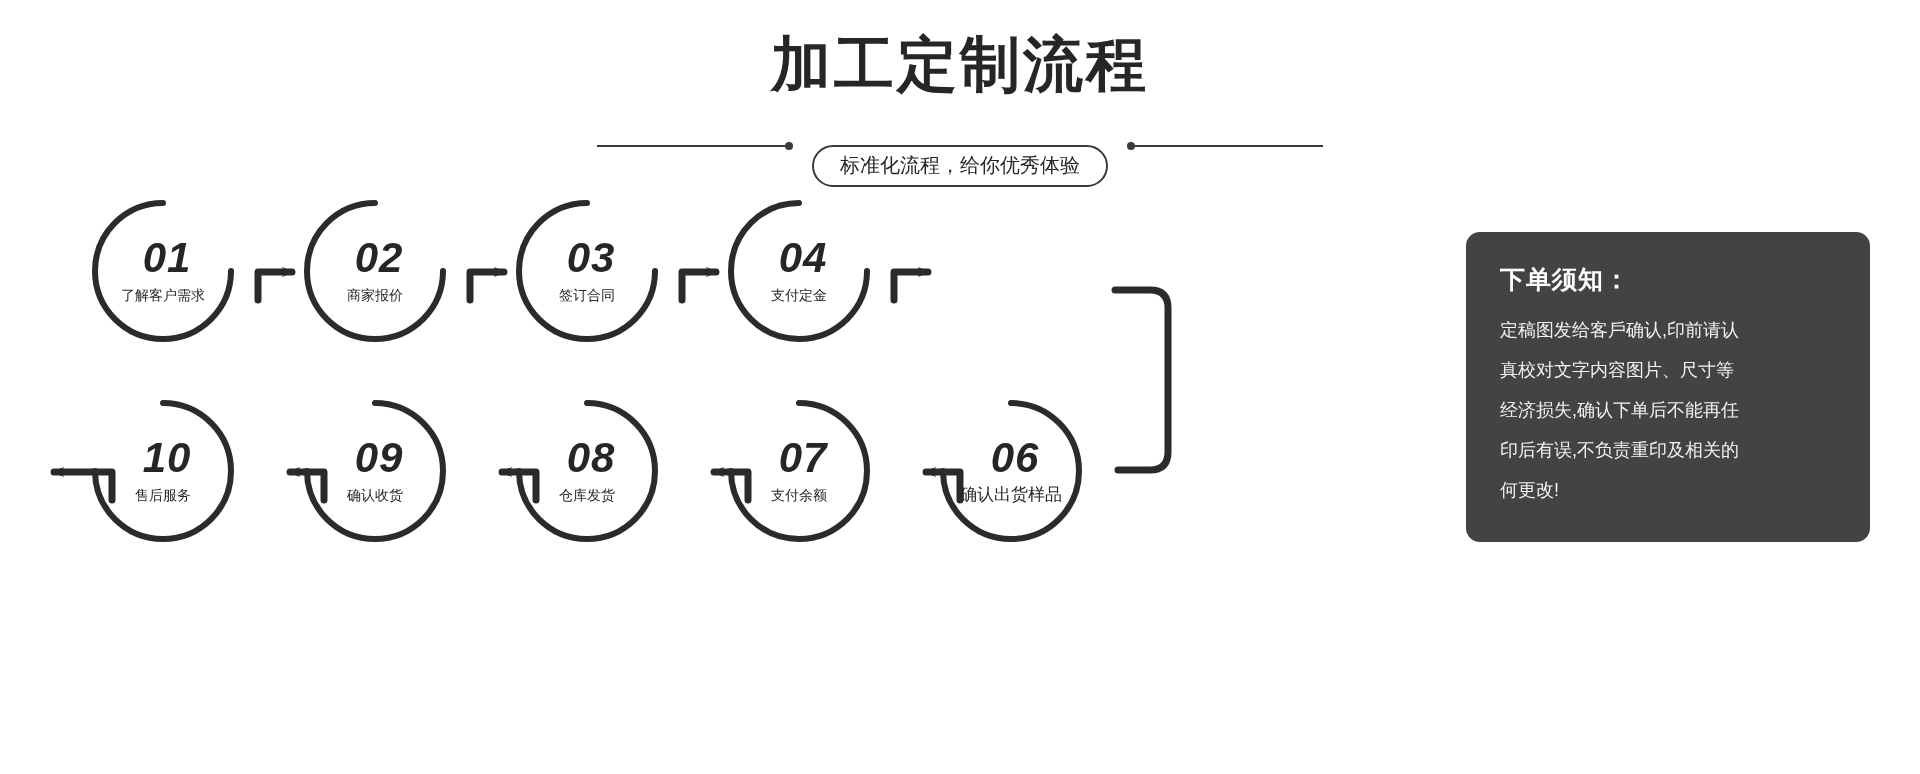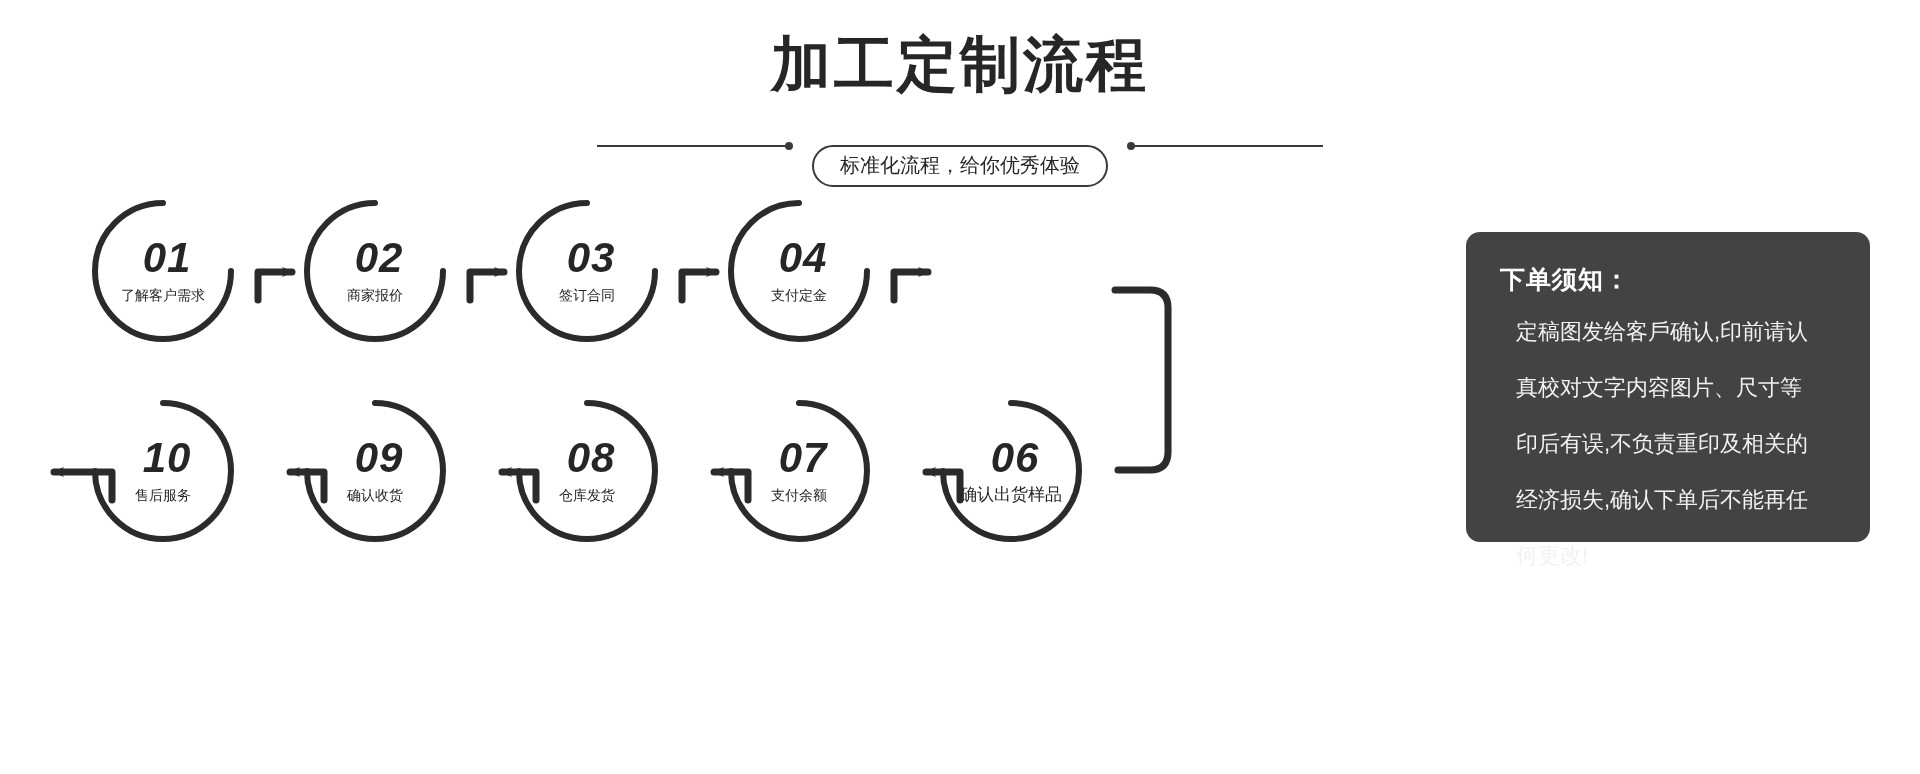--- a/index.html
+++ b/index.html
@@ -81,21 +81,21 @@
     position:absolute;left:1466px;top:232px;width:404px;height:310px;
     background:#434343;border-radius:14px;
     box-sizing:border-box;
     padding:30px 34px 24px 34px;
   }
   .notice-title{
     color:#ffffff;font-size:25px;font-weight:bold;line-height:34px;
     margin:0 0 14px 0;letter-spacing:1px;
   }
   .notice-body p{
-    color:#f2f2f2;font-size:22px;line-height:40px;margin:16px;
+    color:#f2f2f2;font-size:18px;line-height:40px;margin:0;
     white-space:nowrap;
   }
 </style>
 </head>
 <body>
 
 <div id="stage">
 
   <div class="header">
     <div class="title">加工定制流程</div>
@@ -227,19 +227,19 @@
       <div class="node-num">06</div>
       <div class="node-label small">确认出货样品</div>
     </div>
   </div>
 
   <div class="notice">
     <div class="notice-title">下单须知：</div>
     <div class="notice-body">
       <p>定稿图发给客戶确认,印前请认</p>
       <p>真校对文字内容图片、尺寸等</p>
+      <p>经济损失,确认下单后不能再任</p>
       <p>印后有误,不负责重印及相关的</p>
-      <p>经济损失,确认下单后不能再任</p>
       <p>何更改!</p>
     </div>
   </div>
 
 </div>
 
 </body></html>

